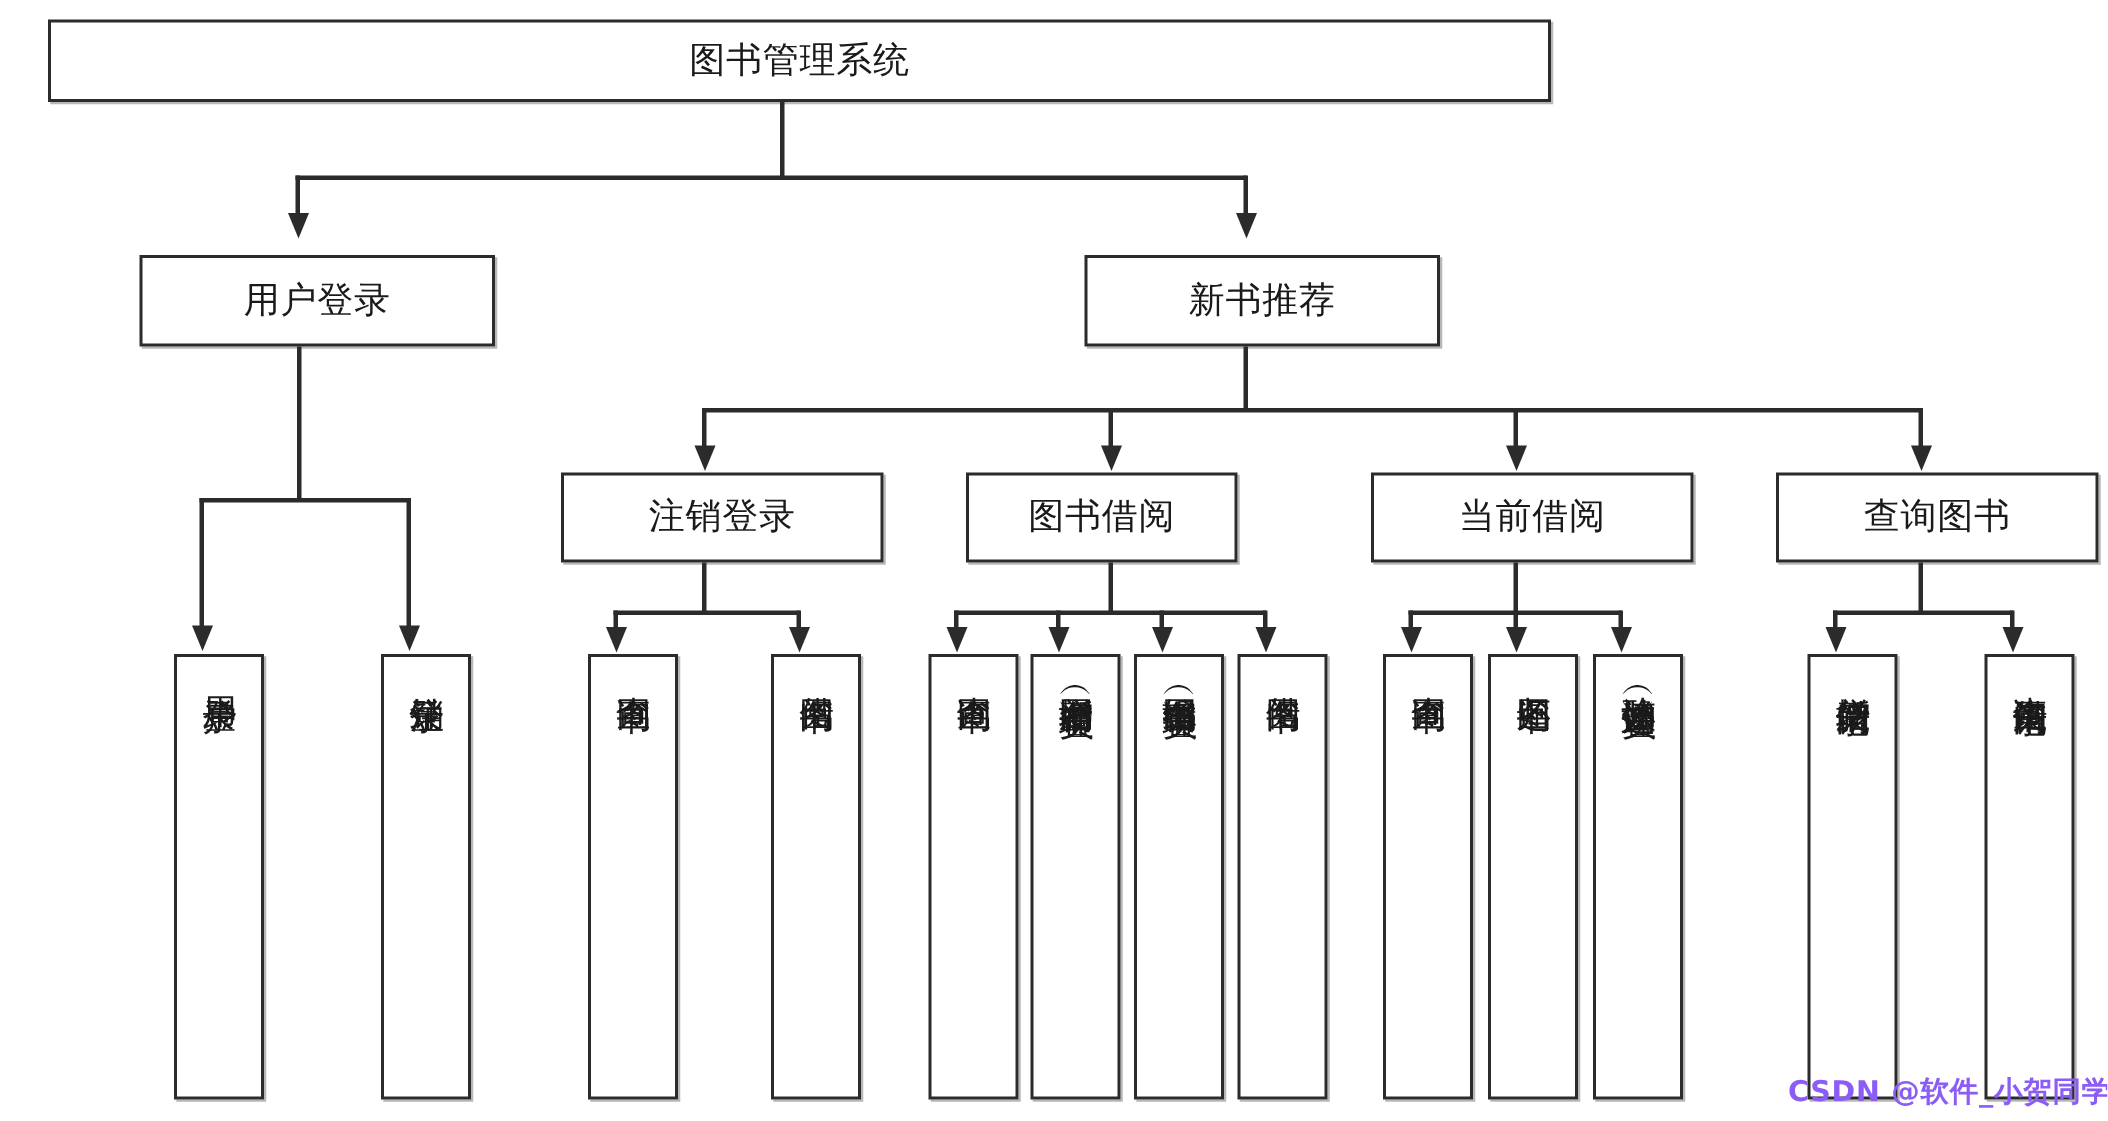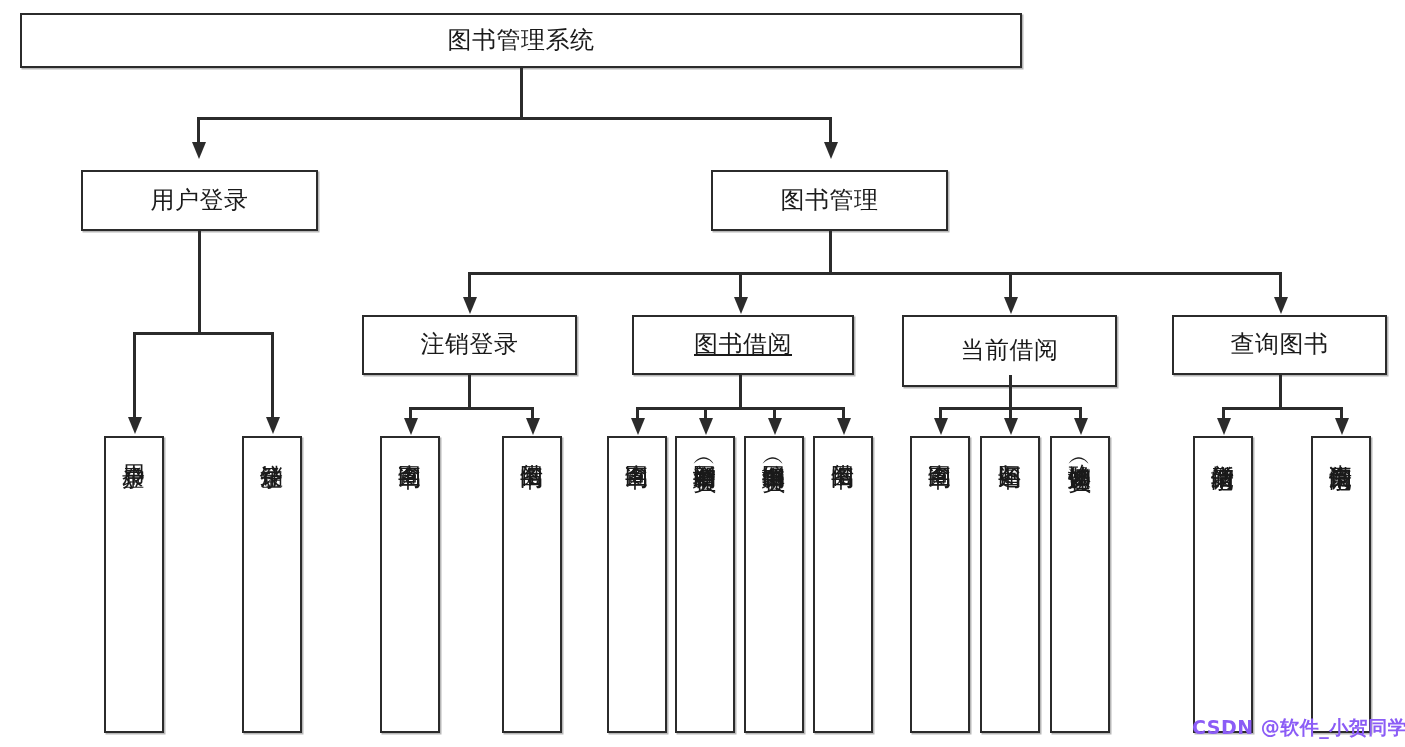--- a/index.html
+++ b/index.html
@@ -24,20 +24,21 @@
     box-sizing: border-box;
     background: #ffffff;
     border: 2.5px solid #2b2b2b;
     display: flex;
     align-items: center;
     justify-content: center;
     color: #1a1a1a;
   }
   .node.shadowed {
     box-shadow: 1.5px 1.5px 0 0 rgba(170,170,170,0.85);
+    margin-left: 12px;
   }
   .node .label {
     font-size: 24px;
     line-height: 1.15;
     letter-spacing: 0.5px;
     white-space: nowrap;
   }
 
   
   .node.vertical {
@@ -98,21 +99,21 @@
   <div class="arrow" style="left:191.5px; top:142px;"></div>
 
   <div class="vline" style="left:829px; top:117px; height:26px;"></div>
   <div class="arrow" style="left:823.5px; top:142px;"></div>
 
   <div class="node shadowed" style="left:81px; top:170px; width:237px; height:61px;">
     <span class="label">用户登录</span>
   </div>
 
   <div class="node shadowed" style="left:711px; top:170px; width:237px; height:61px;">
-    <span class="label">图书管理</span>
+    <span class="label">新书推荐</span>
   </div>
 
   <div class="vline" style="left:198px; top:231px; height:102px;"></div>
   <div class="hline" style="left:133px; top:332px; width:140px;"></div>
   <div class="vline" style="left:133px; top:332px; height:86px;"></div>
   <div class="arrow" style="left:127.5px; top:417px;"></div>
   <div class="vline" style="left:271px; top:332px; height:86px;"></div>
   <div class="arrow" style="left:265.5px; top:417px;"></div>
 
   <div class="vline" style="left:829px; top:231px; height:42px;"></div>
@@ -122,24 +123,24 @@
   <div class="vline" style="left:739px; top:272px; height:26px;"></div>
   <div class="arrow" style="left:733.5px; top:297px;"></div>
   <div class="vline" style="left:1009px; top:272px; height:26px;"></div>
   <div class="arrow" style="left:1003.5px; top:297px;"></div>
   <div class="vline" style="left:1279px; top:272px; height:26px;"></div>
   <div class="arrow" style="left:1273.5px; top:297px;"></div>
 
   <div class="node shadowed" style="left:362px; top:315px; width:215px; height:60px;">
     <span class="label">注销登录</span>
   </div>
-  <div class="node shadowed" style="left:632px; top:315px; width:222px; height:60px;text-decoration:underline;">
+  <div class="node shadowed" style="left:632px; top:315px; width:181px; height:60px;">
     <span class="label">图书借阅</span>
   </div>
-  <div class="node shadowed" style="left:902px; top:315px; width:215px; height:72px;">
+  <div class="node shadowed" style="left:902px; top:315px; width:215px; height:60px;">
     <span class="label">当前借阅</span>
   </div>
   <div class="node shadowed" style="left:1172px; top:315px; width:215px; height:60px;">
     <span class="label">查询图书</span>
   </div>
 
   <div class="vline" style="left:468px; top:375px; height:33px;"></div>
   <div class="hline" style="left:409px; top:407px; width:124px;"></div>
   <div class="vline" style="left:409px; top:407px; height:12px;"></div>
   <div class="arrow" style="left:403.5px; top:418px;"></div>

